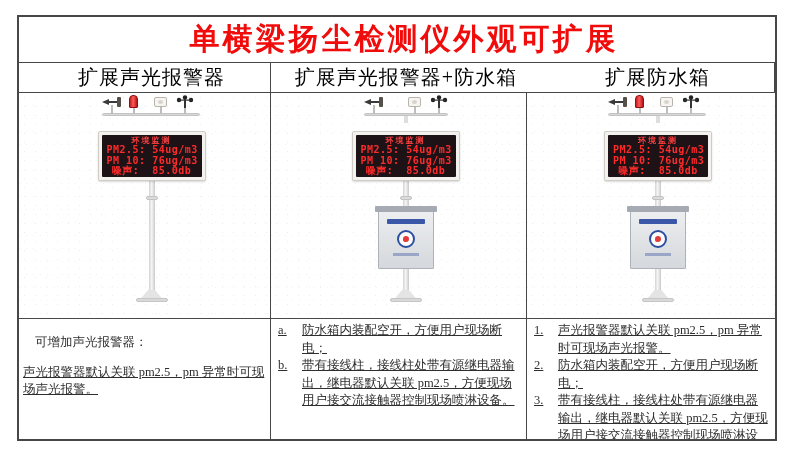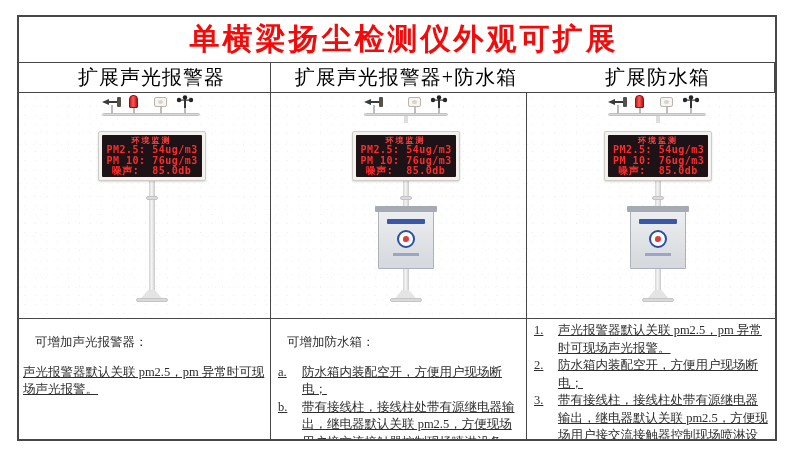--- a/index.html
+++ b/index.html
@@ -249,21 +249,20 @@
 
   <div class="cell note-cell b-r">
     <p class="note-heading">可增加声光报警器：</p>
     <div class="note-item plain">
       <span class="marker"></span>
       <span class="item-text">声光报警器默认关联 pm2.5，pm 异常时可现场声光报警。</span>
     </div>
   </div>
 
   <div class="cell note-cell b-r">
-    <p class="note-heading">可增加防水箱：</p>
     <div class="note-item">
       <span class="marker">a.</span>
       <span class="item-text">防水箱内装配空开，方便用户现场断电；</span>
     </div>
     <div class="note-item">
       <span class="marker">b.</span>
       <span class="item-text">带有接线柱，接线柱处带有源继电器输出，继电器默认关联 pm2.5，方便现场用户接交流接触器控制现场喷淋设备。</span>
     </div>
   </div>
 

